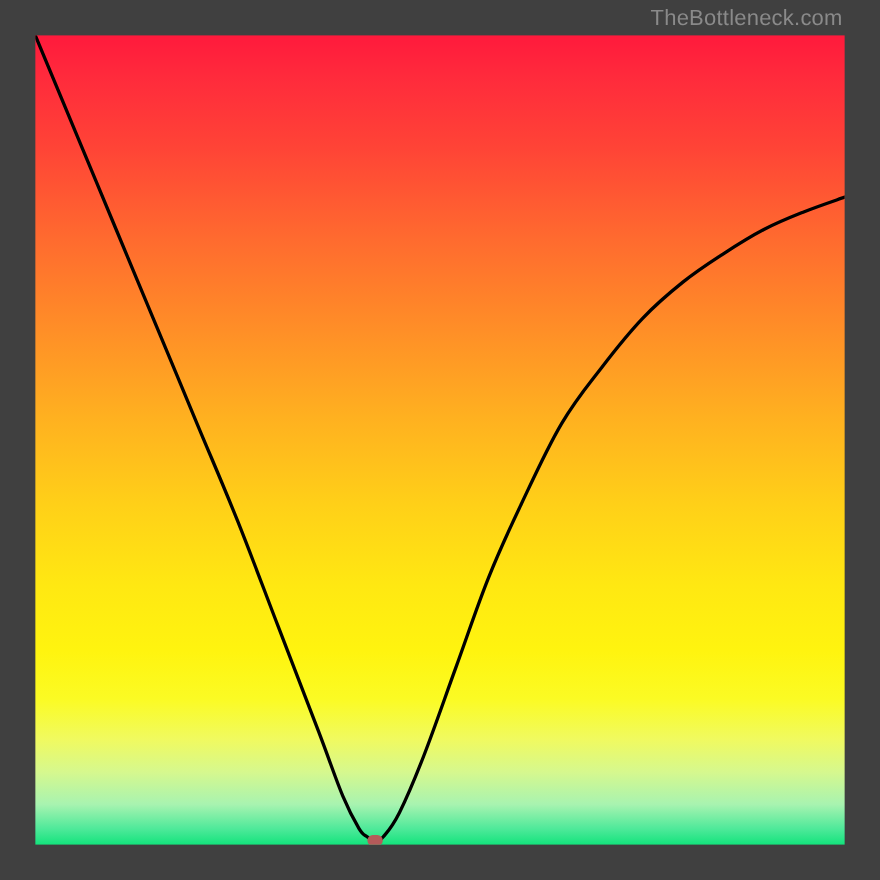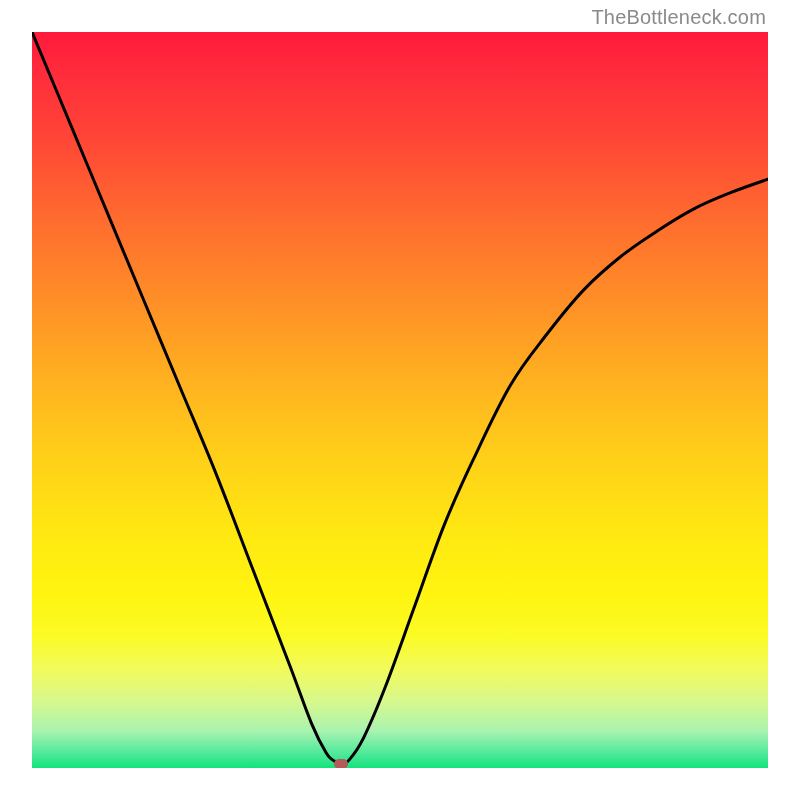--- a/index.html
+++ b/index.html
@@ -3,21 +3,21 @@
 <meta charset="utf-8">
 <style>
   * { margin: 0; padding: 0; box-sizing: border-box; }
   html, body { width: 800px; height: 800px; overflow: hidden; }
   body { background: #000; font-family: Arial, sans-serif; }
 
   .frame {
     position: absolute;
     top: 0; left: 0;
     width: 800px; height: 800px;
-    background: #ffffff;
+    background: #404040;
   }
 
   .plot-area {
     position: absolute;
     top: 32px;
     left: 32px;
     width: 736px;
     height: 736px;
     overflow: hidden;
   }

